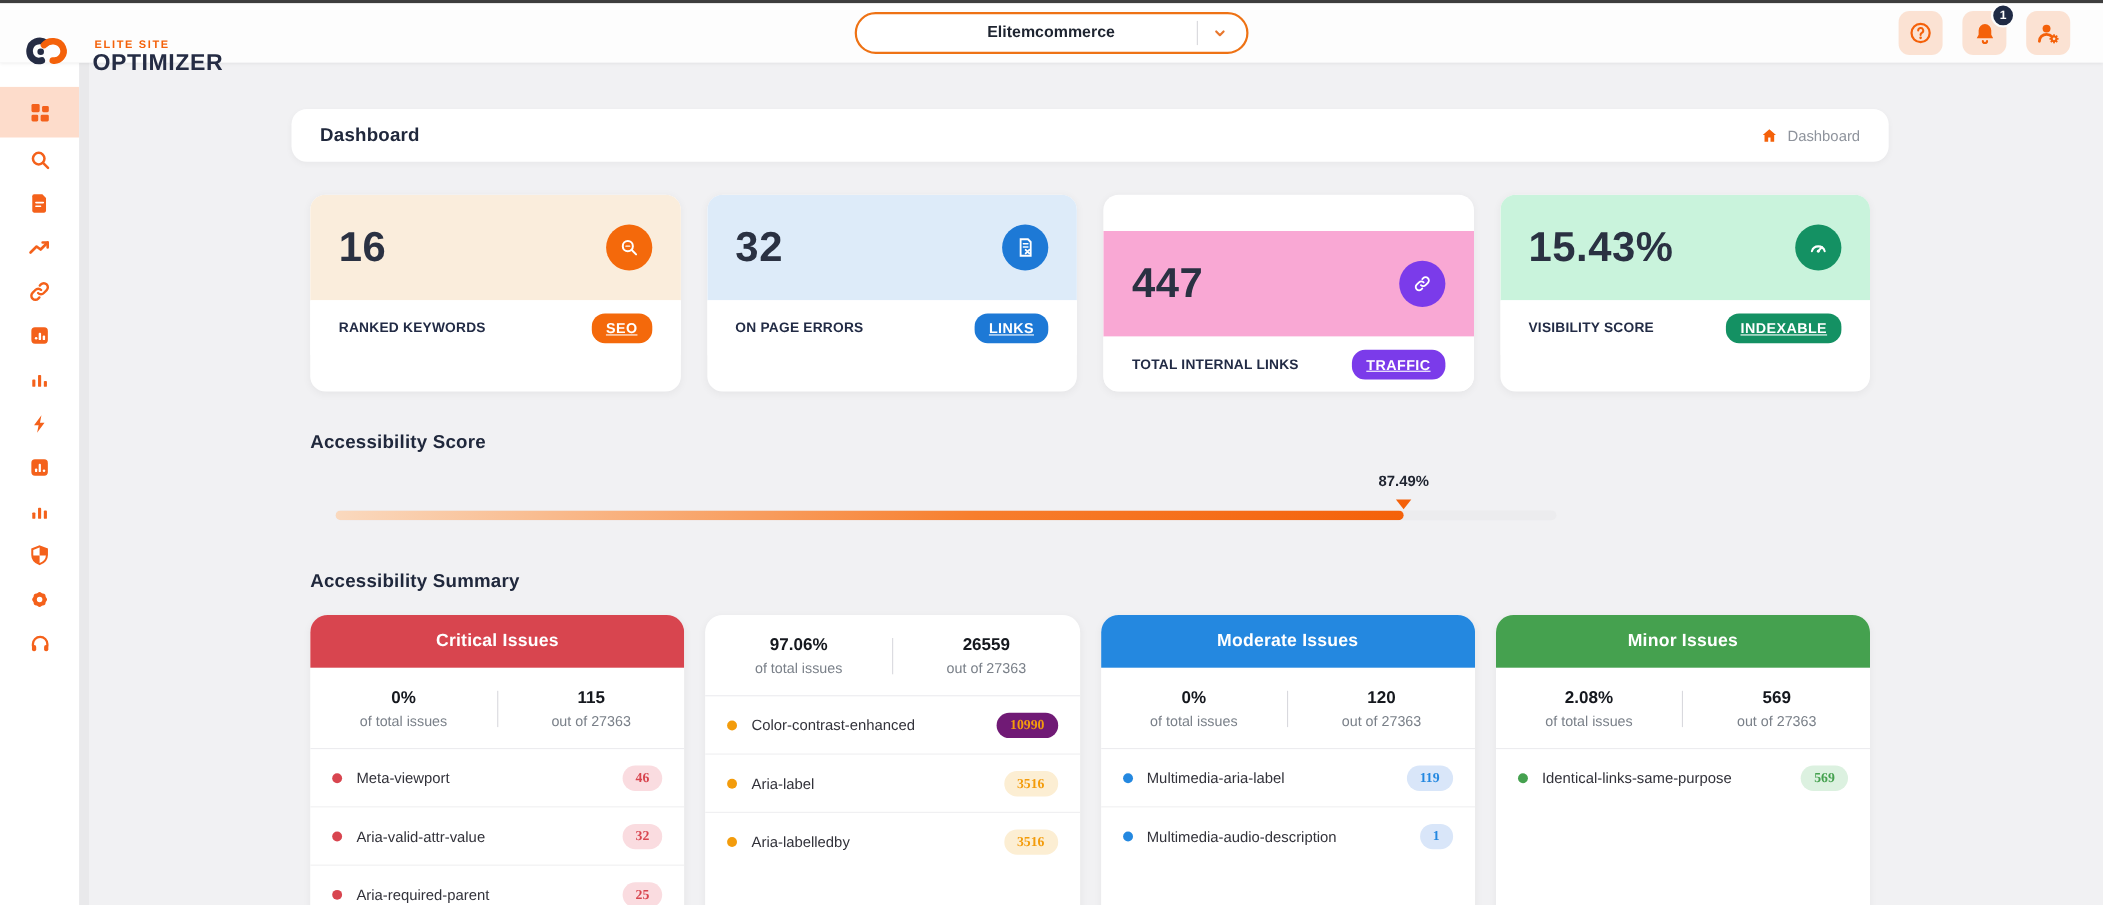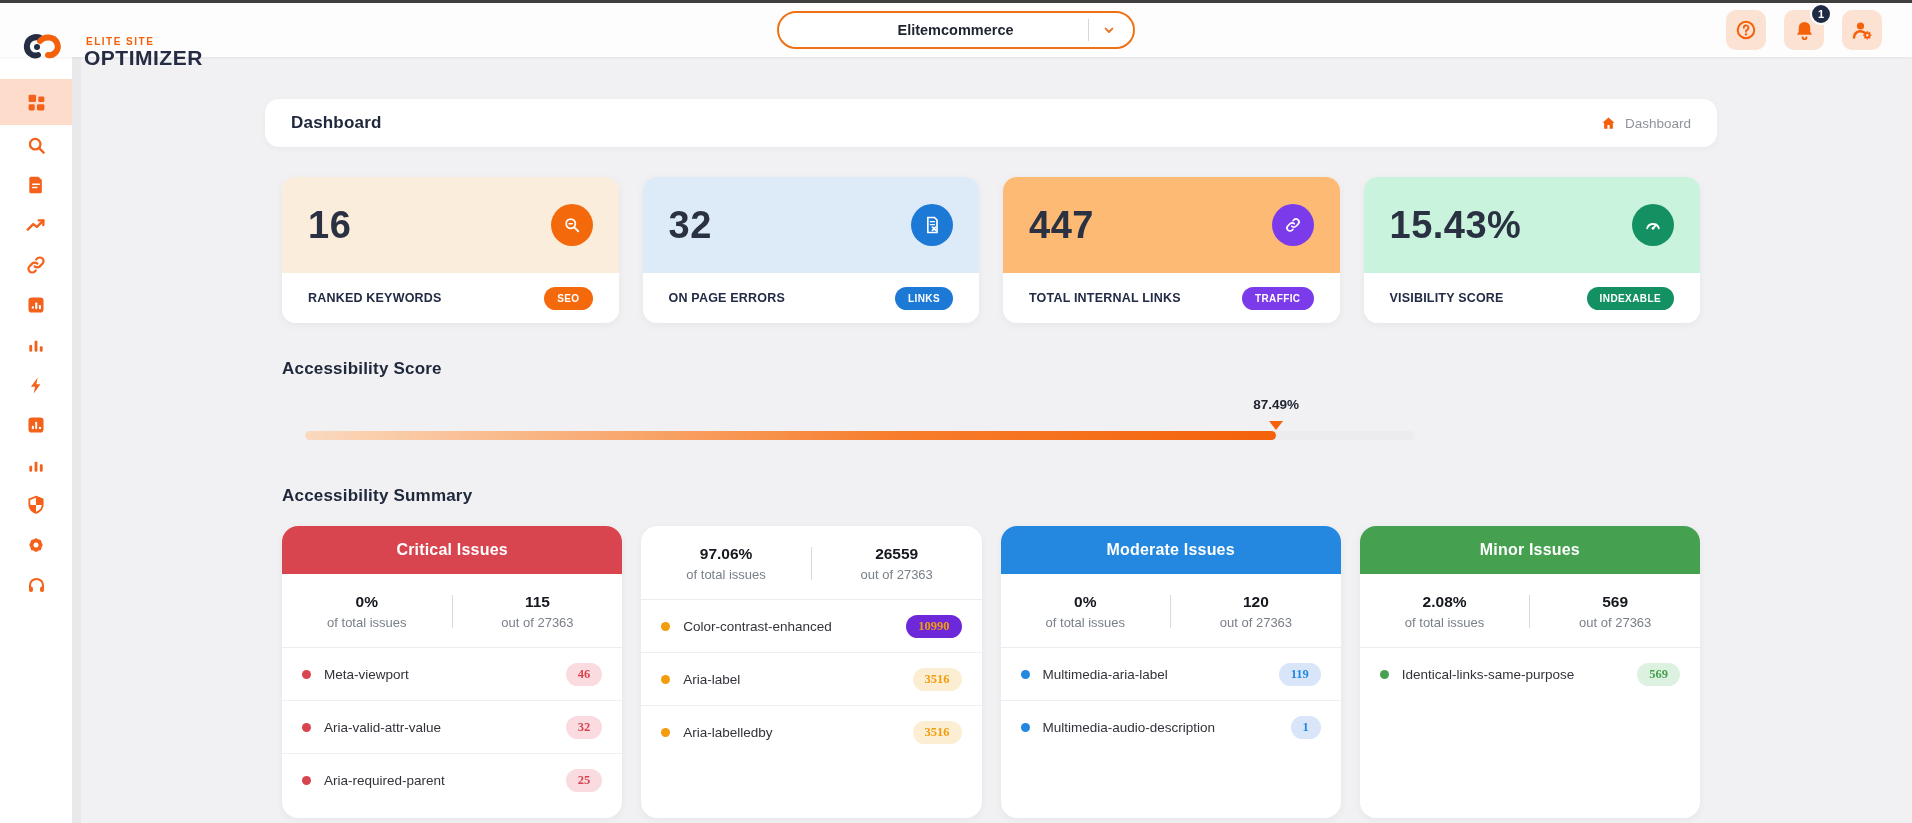--- a/index.html
+++ b/index.html
@@ -50,22 +50,22 @@
 
   
   .cards-row { display:flex; gap:24px; margin:30px 17px 0; }
   .stat-card { flex:1; border-radius:14px; overflow:hidden; background:#fff;
                box-shadow:0 2px 8px rgba(0,0,0,.05); cursor:pointer; }
   .stat-top { height:96px; display:flex; align-items:center; justify-content:space-between; padding:0 26px; }
   .stat-value { font-size:38px; font-weight:700; color:#2A3142; letter-spacing:.5px; }
   .stat-circle { width:42px; height:42px; border-radius:50%; display:flex; align-items:center; justify-content:center; }
   .stat-bottom { height:50px; background:#fff; display:flex; align-items:center; justify-content:space-between; padding:16px 26px; }
   .stat-label { font-size:12.5px; font-weight:800; color:#222B45; letter-spacing:.2px; }
-  .stat-badge { font-size:10px; font-weight:800; color:#fff; letter-spacing:.4px;
-                padding:6px 13px; border-radius:12px; }
+  .stat-badge { font-size:13px; font-weight:800; color:#fff; letter-spacing:.4px;
+                padding:6px 13px; border-radius:12px;text-decoration:underline; }
 
   
   .section-heading { font-size:17px; font-weight:800; color:#20283C; margin:36px 17px 0; letter-spacing:.2px; }
   .track-wrap { position:relative; margin:52px 0 0 40px; width:1110px; }
   .track { height:9px; background:#ECECEE; border-radius:6px; overflow:hidden; }
   .fill { height:100%; border-radius:6px; background:linear-gradient(90deg,#FAD9BE,#F77E2D 60%,#F4610A); }
   .marker { position:absolute; top:-10px; transform:translateX(-50%);
             width:0; height:0; border-left:7px solid transparent; border-right:7px solid transparent;
             border-top:9px solid #F4610A; }
   .score-label { position:absolute; top:-34px; transform:translateX(-50%);
@@ -287,21 +287,21 @@
                 </svg>
             </span>
           </div>
           <div class="stat-bottom">
             <span class="stat-label">ON PAGE ERRORS</span>
             <span class="stat-badge" style="background: rgb(29, 121, 214);">LINKS</span>
           </div>
         </div>
 
         <div class="stat-card">
-          <div class="stat-top" style="background: #fdba74;">
+          <div class="stat-top" style="background: #f9a8d4; margin-top: 33px;">
             <span class="stat-value">447</span>
             <span class="stat-circle" style="background: rgb(123, 59, 234);">
               <svg width="20" height="20" viewBox="0 0 24 24">
                   <path d="M10.5 13.5a3.6 3.6 0 0 0 5.1 0l2.5-2.5a3.6 3.6 0 1 0-5.1-5.1l-1 1" fill="none" stroke="#fff" stroke-width="2" stroke-linecap="round"></path>
                   <path d="M13.5 10.5a3.6 3.6 0 0 0-5.1 0L5.9 13a3.6 3.6 0 1 0 5.1 5.1l1-1" fill="none" stroke="#fff" stroke-width="2" stroke-linecap="round"></path>
                 </svg>
             </span>
           </div>
           <div class="stat-bottom">
             <span class="stat-label">TOTAL INTERNAL LINKS</span>
@@ -379,21 +379,21 @@
               </div>
             <div class="stats-div"></div>
             <div class="stat-col">
                 <div class="num">26559</div>
                 <div class="cap">out of 27363</div>
               </div>
           </div>
           <div class="issue-row">
             <span class="dot" style="background: rgb(243, 156, 12);"></span>
             <span class="issue-name">Color-contrast-enhanced</span>
-            <span class="issue-badge" style="background: #6d28d9; color: rgb(243, 156, 12);">10990</span>
+            <span class="issue-badge" style="background: #701a75; color: rgb(243, 156, 12);">10990</span>
           </div>
           <div class="issue-row">
             <span class="dot" style="background: rgb(243, 156, 12);"></span>
             <span class="issue-name">Aria-label</span>
             <span class="issue-badge" style="background: rgb(252, 238, 211); color: rgb(243, 156, 12);">3516</span>
           </div>
           <div class="issue-row">
             <span class="dot" style="background: rgb(243, 156, 12);"></span>
             <span class="issue-name">Aria-labelledby</span>
             <span class="issue-badge" style="background: rgb(252, 238, 211); color: rgb(243, 156, 12);">3516</span>

